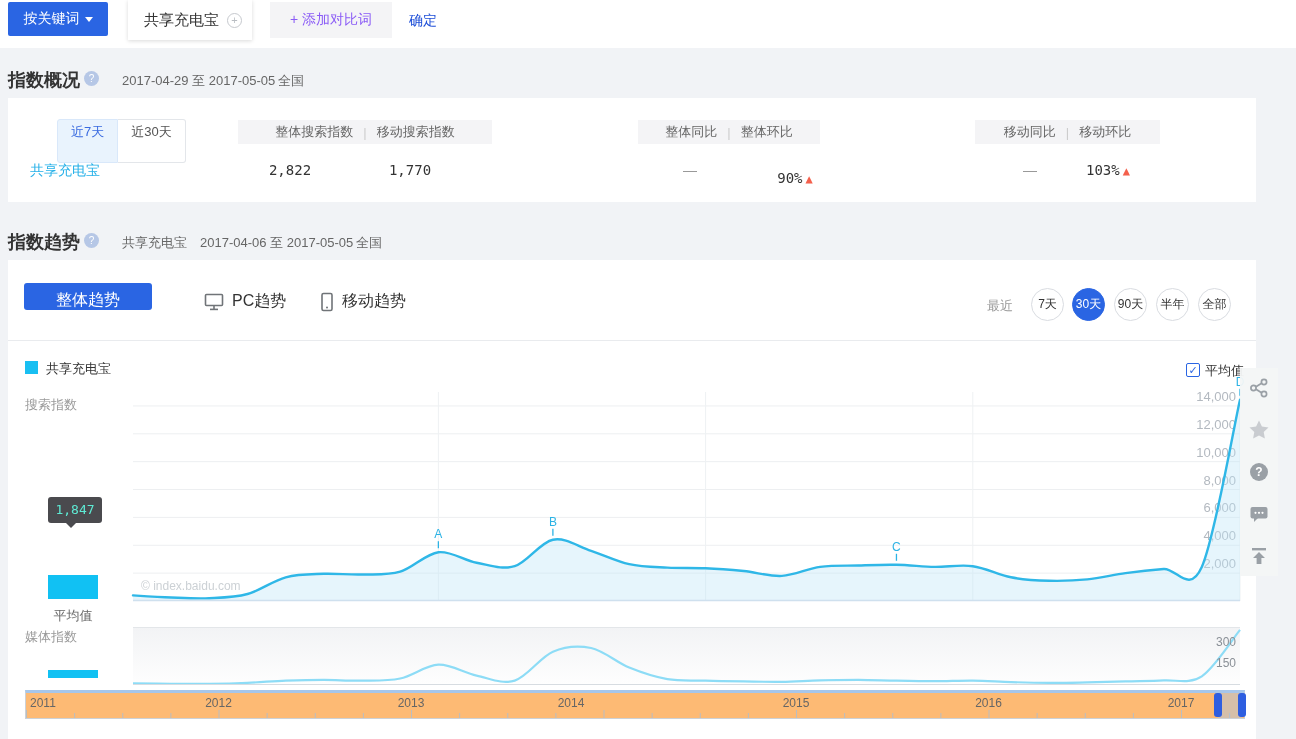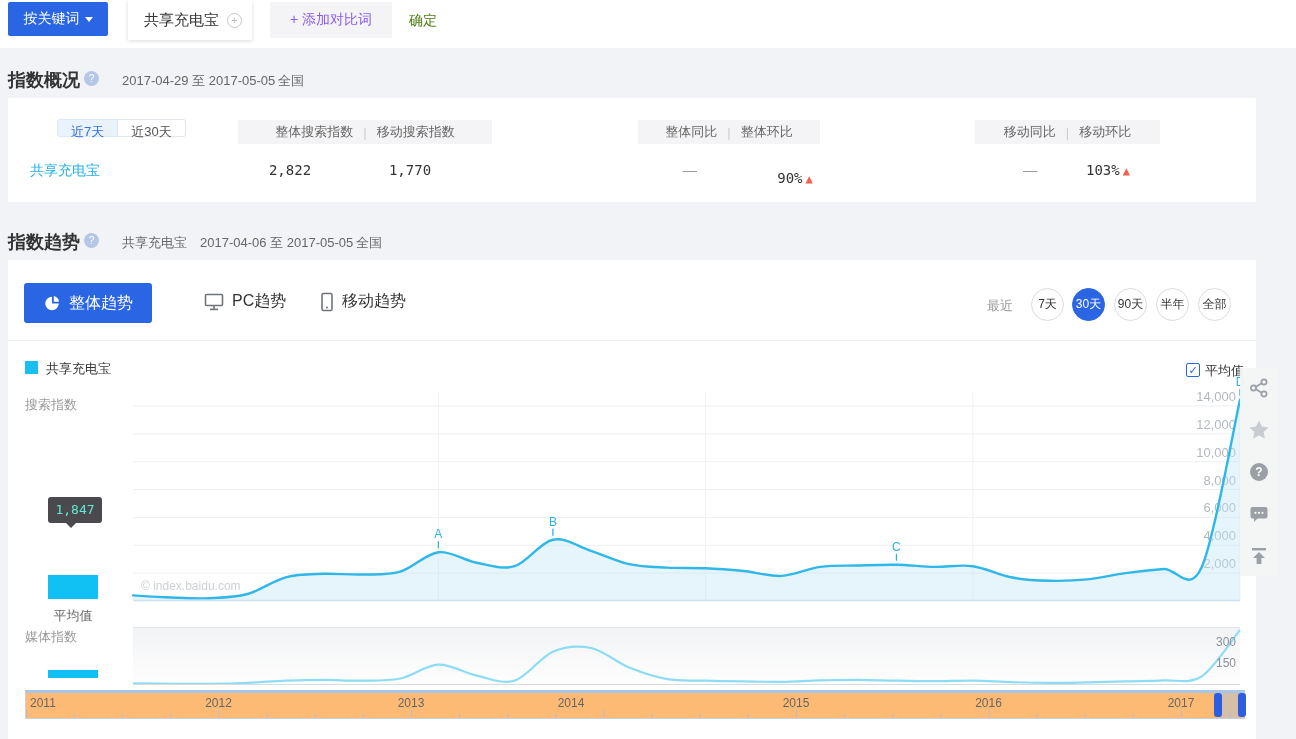--- a/index.html
+++ b/index.html
@@ -13,58 +13,58 @@
                  color:#fff; font-size:14px; border:none; border-radius:2px; cursor:pointer; }
   .btn-keyword .caret { display:inline-block; margin-left:5px; width:0; height:0;
                  border-left:4px solid transparent; border-right:4px solid transparent; border-top:5px solid #fff; vertical-align:middle; }
   .tab-keyword { position:absolute; left:128px; top:0; width:124px; height:40px; background:#fff;
                  box-shadow:0 1px 4px rgba(0,0,0,.15); display:flex; align-items:center; padding:0 10px 0 16px; }
   .tab-keyword .kw { font-size:15px; color:#333; flex:1; }
   .plus-circle { width:15px; height:15px; border:1px solid #c6c9ce; border-radius:50%; color:#b9bdc2;
                  font-size:11px; line-height:13px; text-align:center; }
   .btn-add { position:absolute; left:270px; top:2px; width:122px; height:36px; background:#f4f4f6;
              color:#8b5cf6; font-size:14px; border:none; cursor:pointer; }
-  .btn-confirm { position:absolute; left:409px; top:12px; color:#4d7c0f; font-size:14px; text-decoration:none; }
+  .btn-confirm { position:absolute; left:409px; top:12px; color:#1d4ed8; font-size:14px; text-decoration:none; }
 
   
   .sec-title { position:absolute; font-size:18px; font-weight:bold; color:#333; }
   .help-icon { position:absolute; width:15px; height:15px; border-radius:50%; background:#b6c7e6; color:#fff;
                font-size:10px; line-height:15px; text-align:center; }
   .sec-meta { position:absolute; font-size:13px; color:#666; }
 
   
   .card { position:absolute; background:#fff; }
   #overview-card { left:8px; top:98px; width:1248px; height:104px; }
   #trend-card    { left:8px; top:260px; width:1248px; height:479px; }
 
   
   .ov-tabs { position:absolute; left:49px; top:21px; display:flex; }
-  .ov-tab { height:18px; line-height:24px; padding:0 13px; font-size:13px; color:#555; background:#fff;
+  .ov-tab { height:44px; line-height:24px; padding:0 13px; font-size:13px; color:#555; background:#fff;
             border:1px solid #e3e6ea; cursor:pointer; }
   .ov-tab:first-child { border-radius:3px 0 0 3px; }
   .ov-tab:last-child  { border-radius:0 3px 3px 0; border-left:none; }
   .ov-tab.active { background:#e9f3fd; color:#3a6be0; border-color:#d9e8fa; }
   .colgroup { position:absolute; top:22px; height:24px; background:#f4f4f6; color:#666; font-size:13px;
               display:flex; align-items:center; justify-content:center; }
   .colgroup .sep { color:#ccc; margin:0 10px; }
   #colgroup-1 { left:230px; width:254px; }
   #colgroup-2 { left:630px; width:182px; }
   #colgroup-3 { left:967px; width:185px; }
   .ov-keyword { position:absolute; left:22px; top:64px; font-size:14px; color:#25b0e8; cursor:pointer; }
   .ov-num { position:absolute; top:64px; width:100px; text-align:center; font-family:"DejaVu Sans Mono",monospace;
             font-size:14px; color:#333; }
   .ov-dash { position:absolute; top:64px; width:100px; text-align:center; font-size:14px; color:#999; }
   .ov-pct { position:absolute; top:64px; width:120px; text-align:center; font-family:"DejaVu Sans Mono",monospace;
             font-size:14px; color:#333; }
   .up-arrow { color:#f4604c; font-size:12px; margin-left:3px; }
 
   
-  .btn-overall { position:absolute; left:16px; top:23px; width:128px; height:40px; background:#2a65e3; color:#fff;
+  .btn-overall { position:absolute; left:16px; top:23px; width:128px; height:27px; background:#2a65e3; color:#fff;
                  border:none; border-radius:3px; font-size:16px; cursor:pointer; display:flex; align-items:center;
-                 justify-content:center; gap:8px; }
+                 justify-content:center; gap:8px;flex-direction:column; }
   .view-tab { position:absolute; top:31px; display:flex; align-items:center; gap:8px; font-size:16px; color:#333; cursor:pointer; }
   #tab-pc { left:196px; } #tab-mobile { left:312px; }
   .range-label { position:absolute; left:979px; top:37px; font-size:13px; color:#999; }
   .range-circle { position:absolute; top:28px; width:33px; height:33px; border-radius:50%; border:1px solid #d9dce1;
                   background:#fff; color:#333; font-size:12px; line-height:31px; text-align:center; cursor:pointer; }
   .range-circle.active { background:#2a65e3; border-color:#2a65e3; color:#fff; }
   .trend-divider { position:absolute; left:0; top:80px; width:100%; height:1px; background:#e9ebee; }
 
   
   .legend-sq { position:absolute; left:17px; top:101px; width:13px; height:13px; background:#19bff2; }

